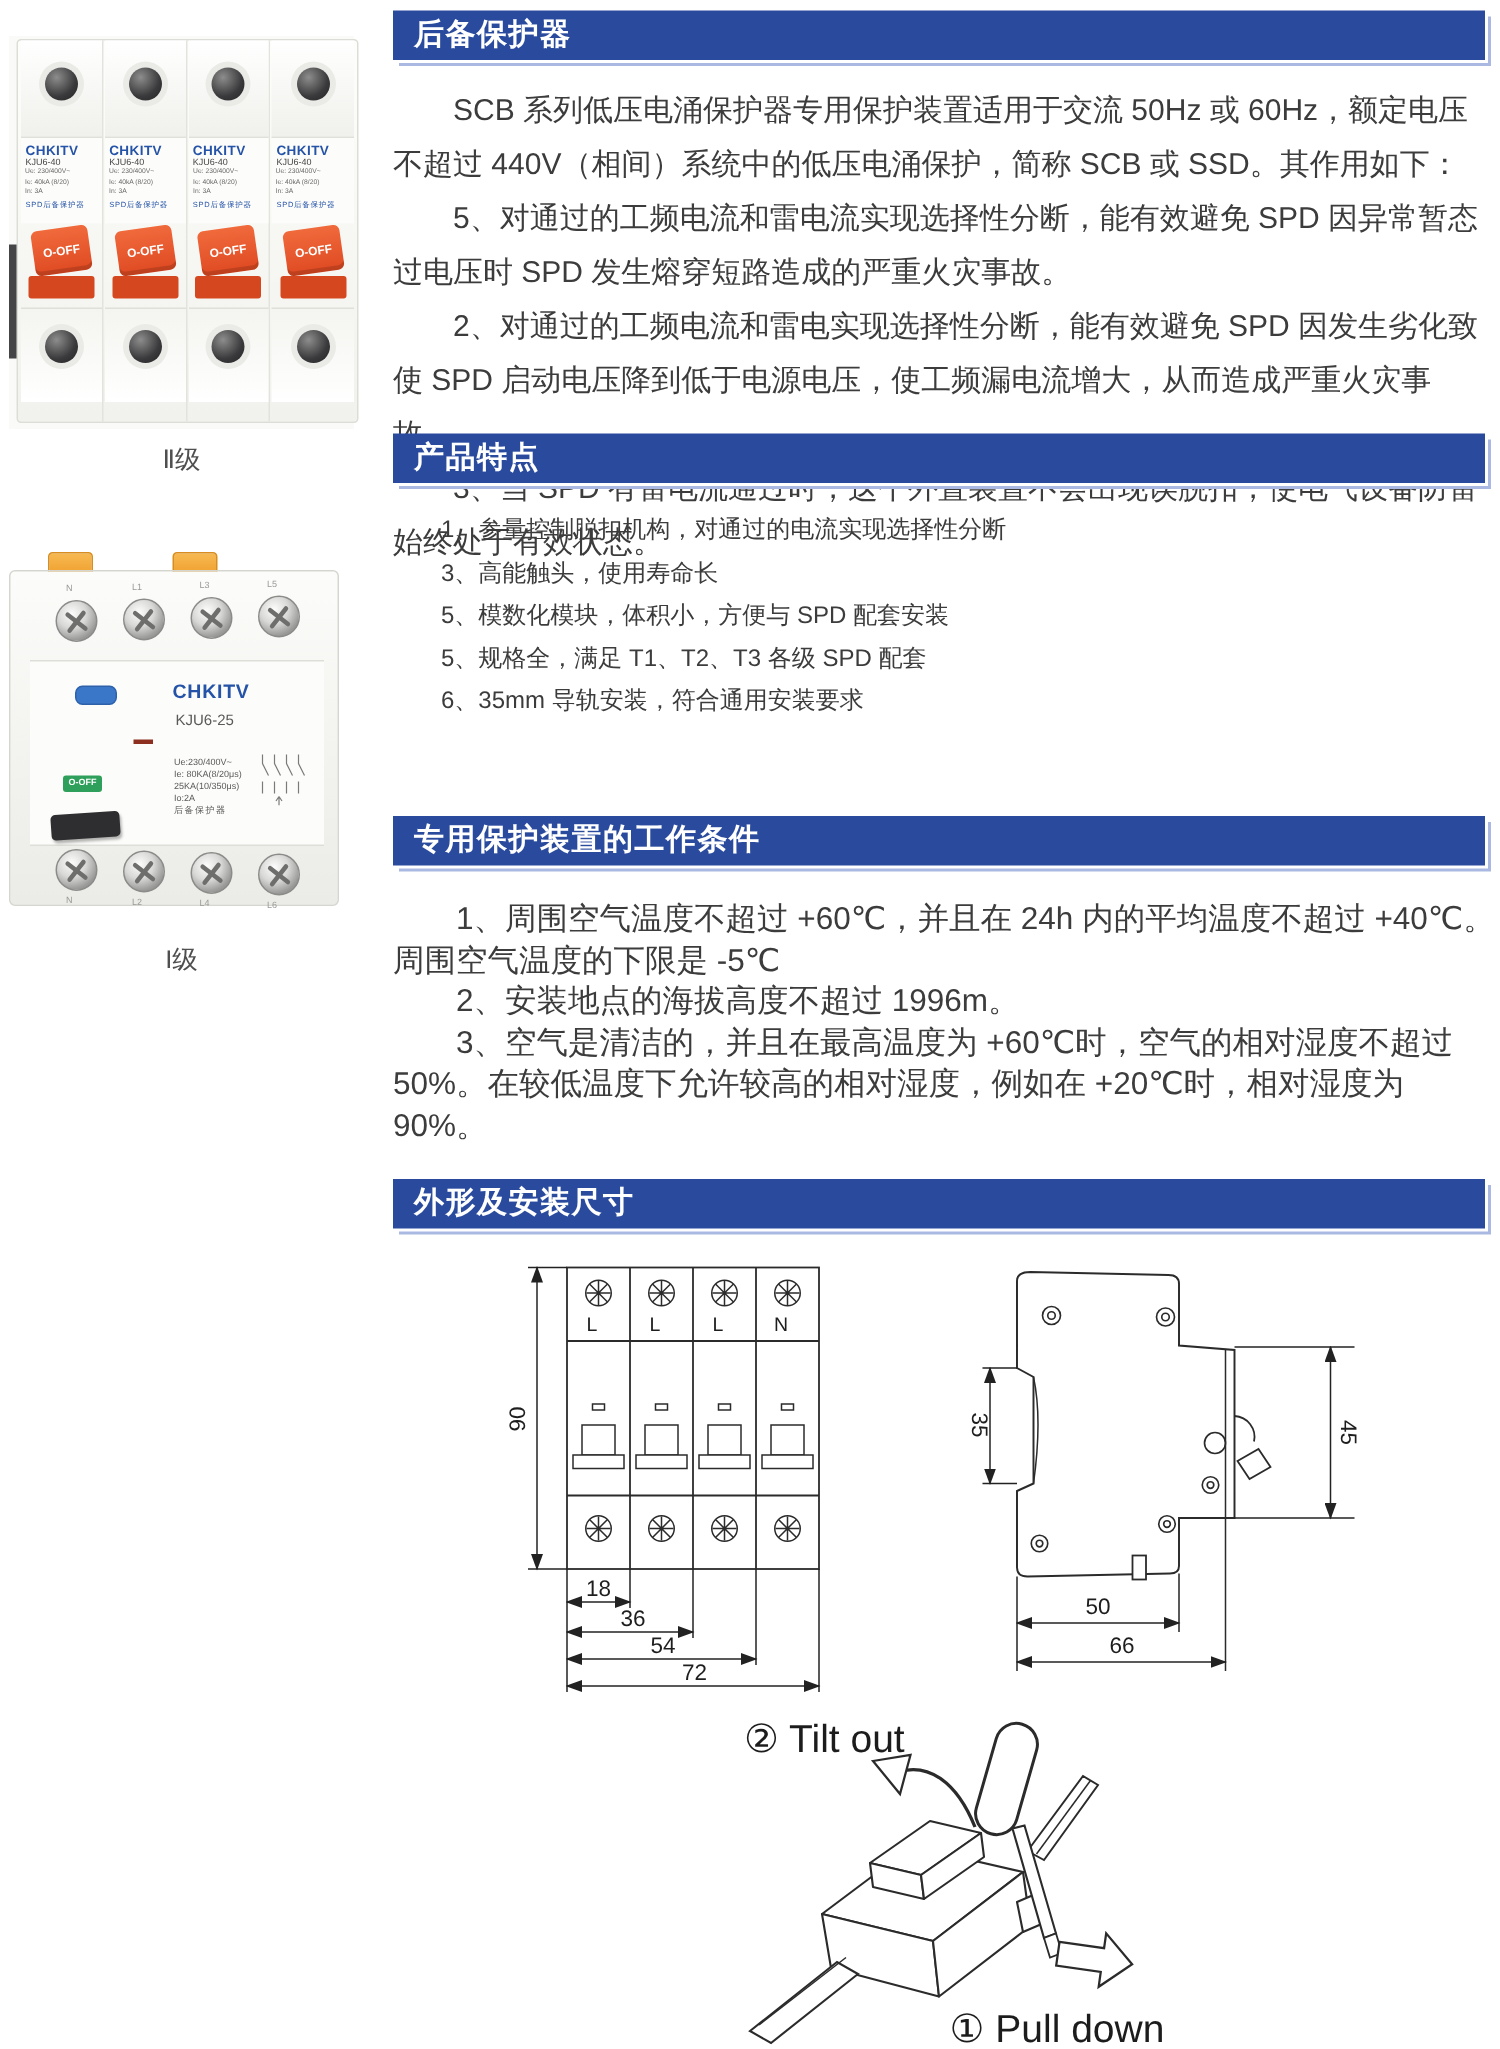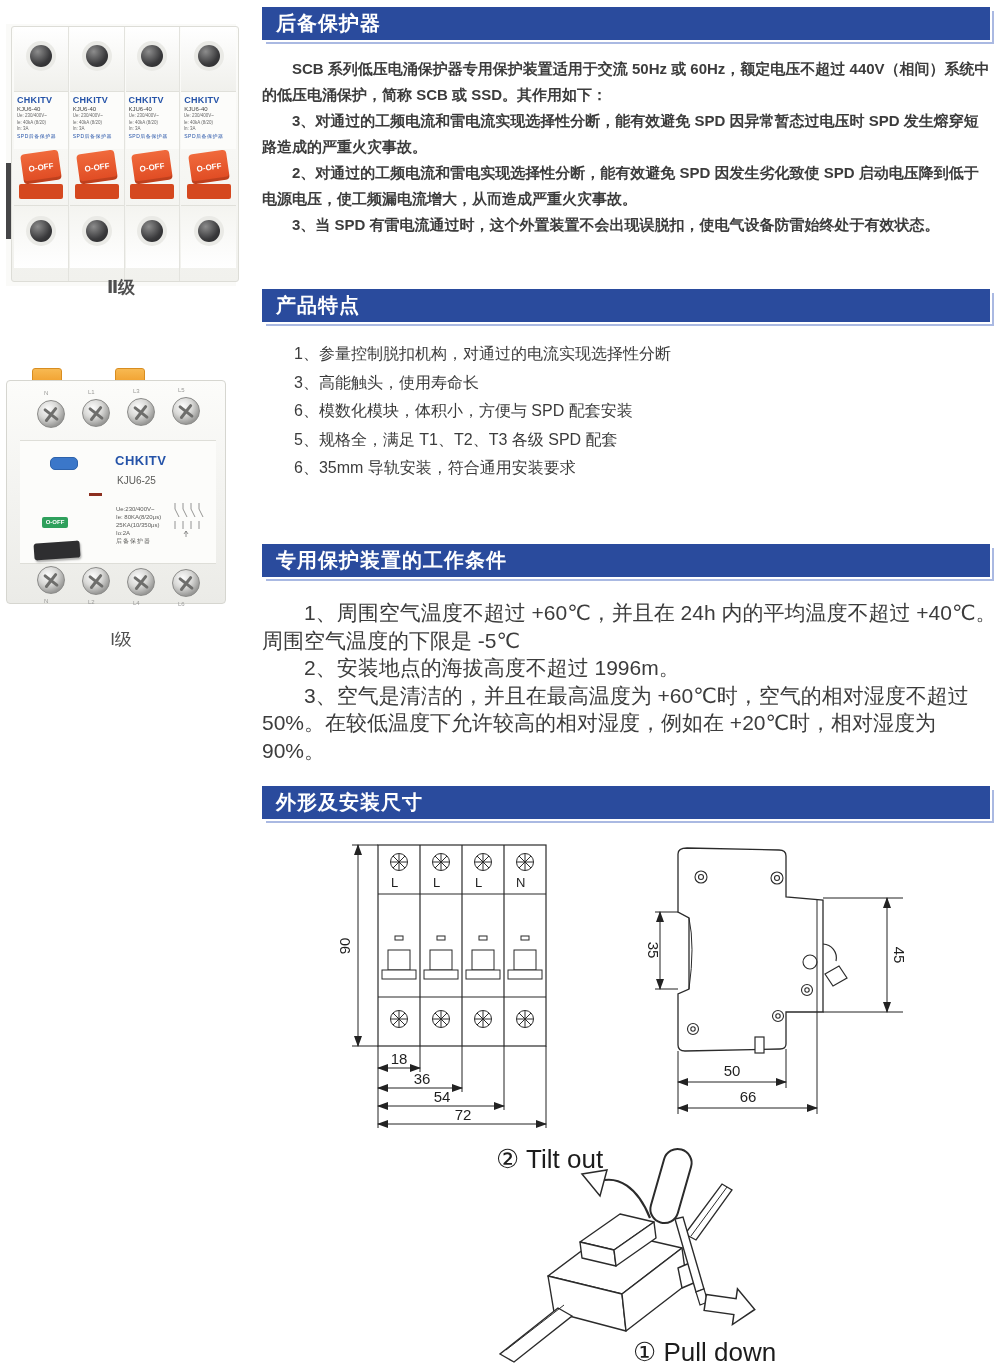--- a/index.html
+++ b/index.html
@@ -13,21 +13,21 @@
   
   .bar{
     position:absolute;left:262px;width:714px;height:33px;
     background:#2a4b9d;color:#ffffff;font-size:20px;font-weight:bold;
     line-height:33px;padding-left:14px;letter-spacing:1px;
     box-shadow:2px 2px 0 #ffffff,4px 4px 0 #aab9e2;
   }
 
   
   .overview-text{position:absolute;left:262px;top:56px;width:730px;}
-  .overview-text p{margin:0;text-indent:2em;font-size:15px;line-height:26px;font-weight:bold;}
+  .overview-text p{margin:0;text-indent:2em;font-size:20px;line-height:36px;}
   .features-list{position:absolute;left:262px;top:340px;width:730px;}
   .features-list p{margin:0;padding-left:2em;font-size:16px;line-height:28.5px;}
   .conditions-text{position:absolute;left:262px;top:599px;width:736px;}
   .conditions-text p{margin:0;text-indent:2em;font-size:21px;line-height:27.5px;}
 
   .caption{position:absolute;left:0;width:242px;text-align:center;
     font-size:17px;color:#4f4f4f;}
 
   
   .photo2{position:absolute;left:6px;top:24px;width:230px;height:262px;background:#fafaf8;}
@@ -182,21 +182,21 @@
             <span>O-OFF</span>
           </div>
         <div class="p2base"></div>
       </div>
       <div class="p2bot">
           <div class="screw-dark"></div>
         </div>
     </div>
   </div>
 </div>
-<div class="caption" style="top:276px;font-weight:bold;">Ⅱ级</div>
+<div class="caption" style="top:295px;">Ⅱ级</div>
 
 <div class="photo1">
   <div class="clip" style="left:32px;"></div>
   <div class="clip" style="left:115px;"></div>
   <div class="body1"></div>
 
   <span class="tlabel" style="left:44px;top:28px;">N</span>
   <span class="tlabel" style="left:88px;top:27px;">L1</span>
   <span class="tlabel" style="left:133px;top:26px;">L3</span>
   <span class="tlabel" style="left:178px;top:25px;">L5</span>
@@ -239,30 +239,30 @@
   <span class="tlabel" style="left:44px;top:236px;">N</span>
   <span class="tlabel" style="left:88px;top:237px;">L2</span>
   <span class="tlabel" style="left:133px;top:238px;">L4</span>
   <span class="tlabel" style="left:178px;top:239px;">L6</span>
 </div>
 <div class="caption" style="top:628px;">I级</div>
 
 <div class="bar" style="top:7px;">后备保护器</div>
 <div class="overview-text">
   <p>SCB 系列低压电涌保护器专用保护装置适用于交流 50Hz 或 60Hz，额定电压不超过 440V（相间）系统中的低压电涌保护，简称 SCB 或 SSD。其作用如下：</p>
-  <p>3、对通过的工频电流和雷电流实现选择性分断，能有效避免 SPD 因异常暂态过电压时 SPD 发生熔穿短路造成的严重火灾事故。</p>
+  <p>5、对通过的工频电流和雷电流实现选择性分断，能有效避免 SPD 因异常暂态过电压时 SPD 发生熔穿短路造成的严重火灾事故。</p>
   <p>2、对通过的工频电流和雷电实现选择性分断，能有效避免 SPD 因发生劣化致使 SPD 启动电压降到低于电源电压，使工频漏电流增大，从而造成严重火灾事故。</p>
   <p>3、当 SPD 有雷电流通过时，这个外置装置不会出现误脱扣，使电气设备防雷始终处于有效状态。</p>
 </div>
 
 <div class="bar" style="top:289px;">产品特点</div>
 <div class="features-list">
   <p>1、参量控制脱扣机构，对通过的电流实现选择性分断</p>
   <p>3、高能触头，使用寿命长</p>
-  <p>6、模数化模块，体积小，方便与 SPD 配套安装</p>
+  <p>5、模数化模块，体积小，方便与 SPD 配套安装</p>
   <p>5、规格全，满足 T1、T2、T3 各级 SPD 配套</p>
   <p>6、35mm 导轨安装，符合通用安装要求</p>
 </div>
 
 <div class="bar" style="top:544px;">专用保护装置的工作条件</div>
 <div class="conditions-text">
   <p>1、周围空气温度不超过 +60℃，并且在 24h 内的平均温度不超过 +40℃。周围空气温度的下限是 -5℃</p>
   <p>2、安装地点的海拔高度不超过 1996m。</p>
   <p>3、空气是清洁的，并且在最高温度为 +60℃时，空气的相对湿度不超过 50%。在较低温度下允许较高的相对湿度，例如在 +20℃时，相对湿度为 90%。</p>
 </div>

